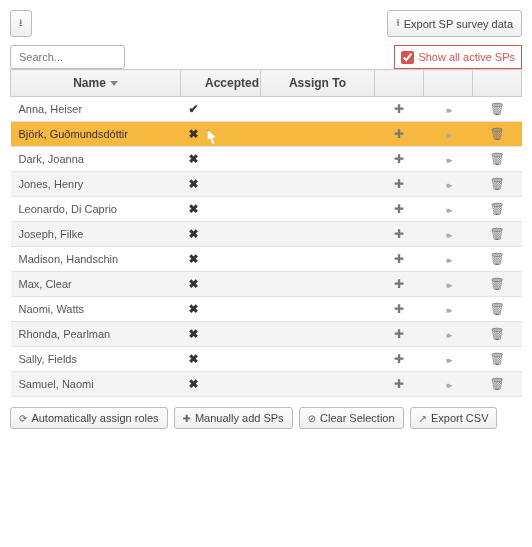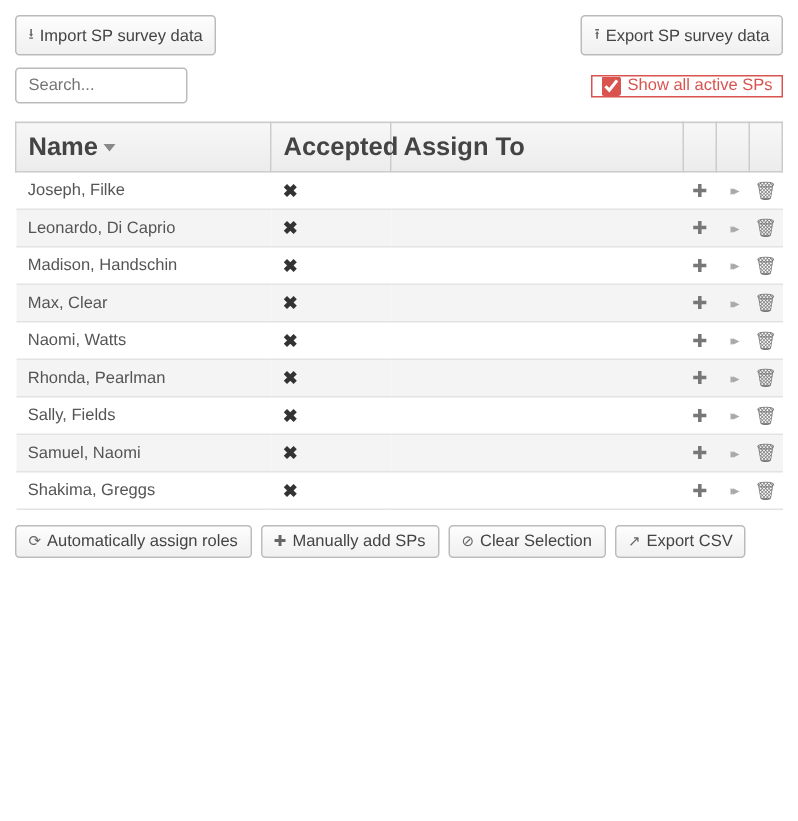--- a/index.html
+++ b/index.html
@@ -26,22 +26,21 @@
     color: #444;
     cursor: pointer;
     display: inline-flex;
     align-items: center;
     gap: 4px;
   }
   .btn .ic { font-size: 10px; color: #666; }
   .search-row {
     display: flex;
     justify-content: space-between;
-    align-items: center;
-    margin-bottom: 12px;
+    margin-bottom: 0;
   }
   .search-input {
     border: 1px solid #bbb;
     border-radius: 3px;
     padding: 5px 8px;
     font-size: 11px;
     width: 115px;
     color: #888;
   }
   .show-active {
@@ -55,25 +54,25 @@
   }
   .show-active input { accent-color: #d9534f; margin:0; }
   table.grid {
     width: 100%;
     border-collapse: collapse;
     table-layout: fixed;
   }
   .grid th {
     background: linear-gradient(#f7f7f7, #ececec);
     border: 1px solid #ccc;
-    text-align: left;
-    padding: 6px 8px;
+    text-align: center;
+    padding: 6px 24px;
     font-weight: bold;
     color: #444;
-    font-size: 17px;
+    font-size: 12px;
   }
   .col-name { width: 170px; }
   .col-accepted { width: 80px; }
   .col-assign { width: auto; margin-top: 25px; }
   .col-act { width: 22px; }
   .grid td {
     border-bottom: 1px solid #e3e3e3;
     padding: 5px 8px;
     font-size: 11px;
     color: #555;
@@ -127,21 +126,20 @@
     border-top:5px solid #888;
     vertical-align: middle;
   }
 </style>
 </head>
 <body>
 
 <div class="toolbar-top">
   <button class="btn">
     <span class="ic">⭳</span>
-    <span>Import SP survey data</span>
   </button>
   <button class="btn">
     <span class="ic">⭱</span>
     <span>Export SP survey data</span>
   </button>
 </div>
 
 <div class="search-row">
   <input class="search-input" type="text" placeholder="Search..." style="">
   <label class="show-active">
@@ -158,36 +156,68 @@
       </th>
       <th class="col-accepted">Accepted</th>
       <th class="col-assign">Assign To</th>
       <th class="col-act"></th>
       <th class="col-act"></th>
       <th class="col-act"></th>
     </tr>
   </thead>
   <tbody id="grid-body">
       <tr>
+        <td>Anna, Heiser</td>
+        <td><span class="accepted-mark">✔</span></td>
+        <td></td>
+        <td class="action-cell"><span class="act ">✚</span></td>
+        <td class="action-cell"><span class="act chev">▸▸</span></td>
+        <td class="action-cell"><span class="act ">🗑</span></td>
+      </tr>
+      <tr class="selected">
+        <td>Björk, Guðmundsdóttir</td>
+        <td><span class="accepted-mark">✖</span><span class="cursor"></span></td>
+        <td></td>
+        <td class="action-cell"><span class="act ">✚</span></td>
+        <td class="action-cell"><span class="act chev">▸▸</span></td>
+        <td class="action-cell"><span class="act ">🗑</span></td>
+      </tr>
+      <tr>
+        <td>Dark, Joanna</td>
+        <td><span class="accepted-mark">✖</span></td>
+        <td></td>
+        <td class="action-cell"><span class="act ">✚</span></td>
+        <td class="action-cell"><span class="act chev">▸▸</span></td>
+        <td class="action-cell"><span class="act ">🗑</span></td>
+      </tr>
+      <tr>
+        <td>Jones, Henry</td>
+        <td><span class="accepted-mark">✖</span></td>
+        <td></td>
+        <td class="action-cell"><span class="act ">✚</span></td>
+        <td class="action-cell"><span class="act chev">▸▸</span></td>
+        <td class="action-cell"><span class="act ">🗑</span></td>
+      </tr>
+      <tr>
+        <td>Leonardo, Di Caprio</td>
+        <td><span class="accepted-mark">✖</span></td>
+        <td></td>
+        <td class="action-cell"><span class="act ">✚</span></td>
+        <td class="action-cell"><span class="act chev">▸▸</span></td>
+        <td class="action-cell"><span class="act ">🗑</span></td>
+      </tr>
+      <tr>
         <td>Joseph, Filke</td>
         <td><span class="accepted-mark">✖</span></td>
         <td></td>
         <td class="action-cell"><span class="act ">✚</span></td>
         <td class="action-cell"><span class="act chev">▸▸</span></td>
         <td class="action-cell"><span class="act ">🗑</span></td>
       </tr>
       <tr>
-        <td>Leonardo, Di Caprio</td>
-        <td><span class="accepted-mark">✖</span></td>
-        <td></td>
-        <td class="action-cell"><span class="act ">✚</span></td>
-        <td class="action-cell"><span class="act chev">▸▸</span></td>
-        <td class="action-cell"><span class="act ">🗑</span></td>
-      </tr>
-      <tr>
         <td>Madison, Handschin</td>
         <td><span class="accepted-mark">✖</span></td>
         <td></td>
         <td class="action-cell"><span class="act ">✚</span></td>
         <td class="action-cell"><span class="act chev">▸▸</span></td>
         <td class="action-cell"><span class="act ">🗑</span></td>
       </tr>
       <tr>
         <td>Max, Clear</td>
         <td><span class="accepted-mark">✖</span></td>
@@ -215,28 +245,20 @@
       <tr>
         <td>Sally, Fields</td>
         <td><span class="accepted-mark">✖</span></td>
         <td></td>
         <td class="action-cell"><span class="act ">✚</span></td>
         <td class="action-cell"><span class="act chev">▸▸</span></td>
         <td class="action-cell"><span class="act ">🗑</span></td>
       </tr>
       <tr>
         <td>Samuel, Naomi</td>
-        <td><span class="accepted-mark">✖</span></td>
-        <td></td>
-        <td class="action-cell"><span class="act ">✚</span></td>
-        <td class="action-cell"><span class="act chev">▸▸</span></td>
-        <td class="action-cell"><span class="act ">🗑</span></td>
-      </tr>
-      <tr>
-        <td>Shakima, Greggs</td>
         <td><span class="accepted-mark">✖</span></td>
         <td></td>
         <td class="action-cell"><span class="act ">✚</span></td>
         <td class="action-cell"><span class="act chev">▸▸</span></td>
         <td class="action-cell"><span class="act ">🗑</span></td>
       </tr>
     </tbody>
 </table>
 
 <div class="toolbar-bottom">

